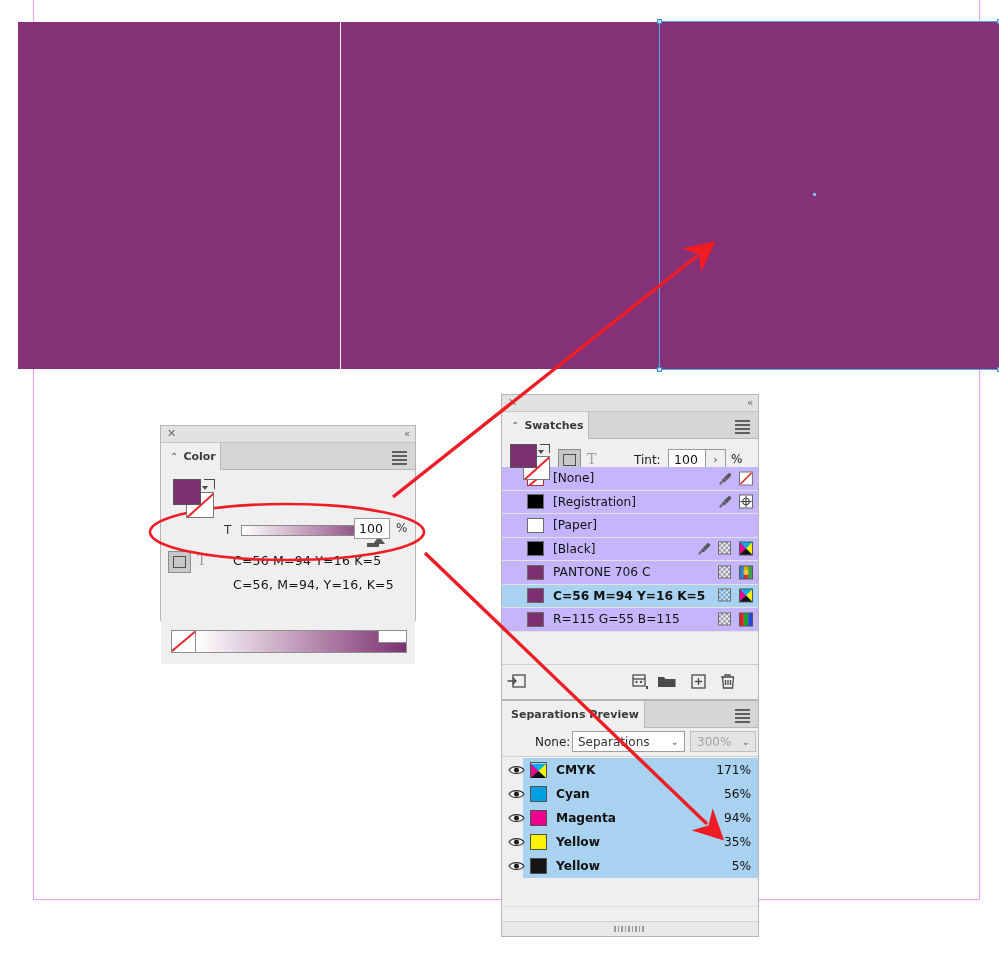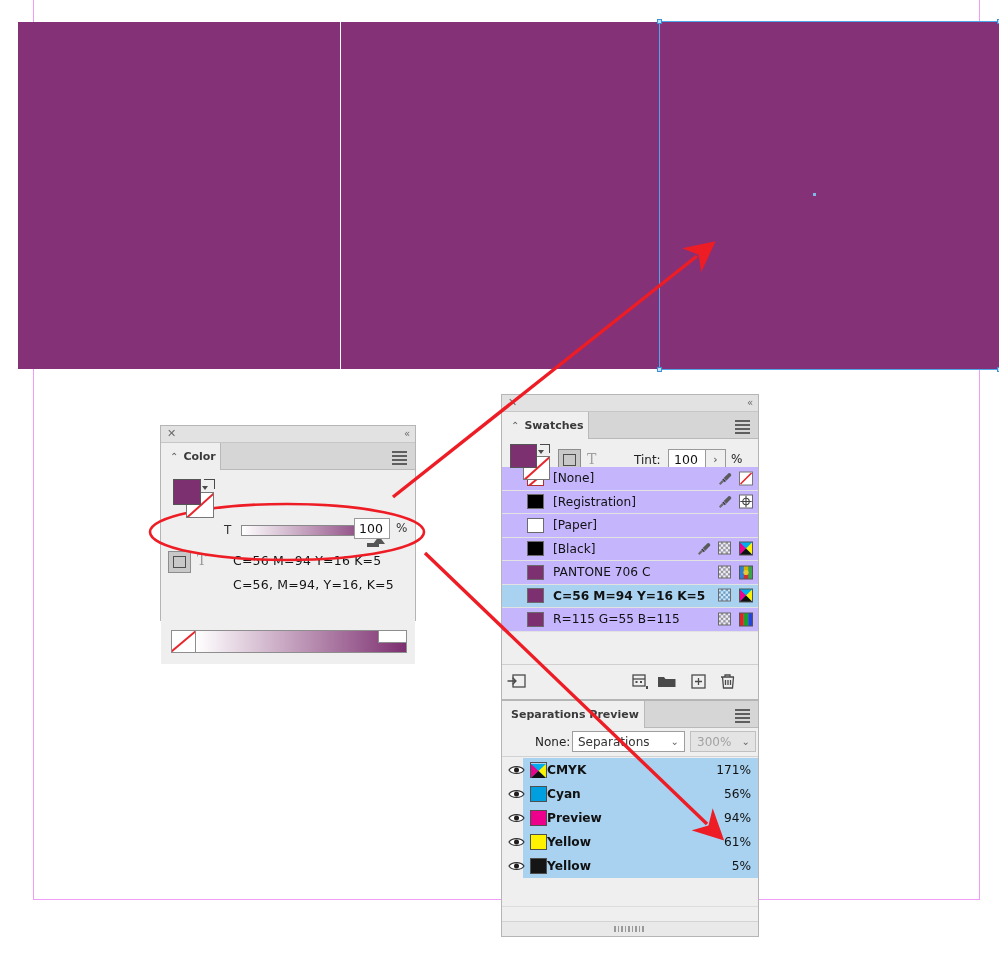--- a/index.html
+++ b/index.html
@@ -220,21 +220,21 @@
     position:absolute;left:21px;right:0;top:0;bottom:0;background:#a8d2f0;
   }
   .eye{
     width:21px;margin-left:4px;flex:none;position:relative;z-index:2;
     display:flex;align-items:center;justify-content:center;
   }
   .sep-chip{
     width:17px;height:16px;border:1px solid #4f4f4f;box-sizing:border-box;flex:none;
     position:relative;z-index:2;margin-left:3px;
   }
-  .sep-name{font-size:12.2px;color:#111;font-weight:bold;position:relative;z-index:2;}
+  .sep-name{margin-left:9px;font-size:12.2px;color:#111;font-weight:bold;position:relative;z-index:2;}
   .sep-pct{position:absolute;right:7px;font-size:12.2px;color:#111;font-weight:normal;z-index:2;}
   .sep-blank{position:absolute;left:0;right:0;top:177px;height:28px;background:#efefef;border-bottom:1px solid #dcdcdc;}
   .sep-grip{
     position:absolute;left:0;right:0;bottom:0;height:14px;background:#e9e9e9;
     border-top:1px solid #d3d3d3;display:flex;align-items:center;justify-content:center;
   }
   .sep-grip i{width:1.5px;height:6px;background:#9a9a9a;margin-right:2px;}
 
   
   svg.overlay{position:absolute;left:0;top:0;width:999px;height:965px;pointer-events:none;}
@@ -640,34 +640,34 @@
       </div>
       <div class="sep-row">
         <div class="hl"></div>
         <div class="eye">
           <svg width="17" height="12" viewBox="0 0 17 12">
             <path d="M1 6 C4 1.4 13 1.4 16 6 C13 10.6 4 10.6 1 6 z" fill="#fff" stroke="#2e2e2e" stroke-width="1.2"></path>
             <circle cx="8.5" cy="6" r="2.5" fill="#1d1d1d"></circle>
           </svg>
         </div>
         <span class="sep-chip" style="background: rgb(236, 0, 140);"></span>
-        <span class="sep-name">Preview</span>
+        <span class="sep-name">Magenta</span>
         <span class="sep-pct">94%</span>
       </div>
       <div class="sep-row">
         <div class="hl"></div>
         <div class="eye">
           <svg width="17" height="12" viewBox="0 0 17 12">
             <path d="M1 6 C4 1.4 13 1.4 16 6 C13 10.6 4 10.6 1 6 z" fill="#fff" stroke="#2e2e2e" stroke-width="1.2"></path>
             <circle cx="8.5" cy="6" r="2.5" fill="#1d1d1d"></circle>
           </svg>
         </div>
         <span class="sep-chip" style="background: rgb(255, 242, 0);"></span>
         <span class="sep-name">Yellow</span>
-        <span class="sep-pct">61%</span>
+        <span class="sep-pct">35%</span>
       </div>
       <div class="sep-row">
         <div class="hl"></div>
         <div class="eye">
           <svg width="17" height="12" viewBox="0 0 17 12">
             <path d="M1 6 C4 1.4 13 1.4 16 6 C13 10.6 4 10.6 1 6 z" fill="#fff" stroke="#2e2e2e" stroke-width="1.2"></path>
             <circle cx="8.5" cy="6" r="2.5" fill="#1d1d1d"></circle>
           </svg>
         </div>
         <span class="sep-chip" style="background: rgb(21, 21, 21);"></span>

